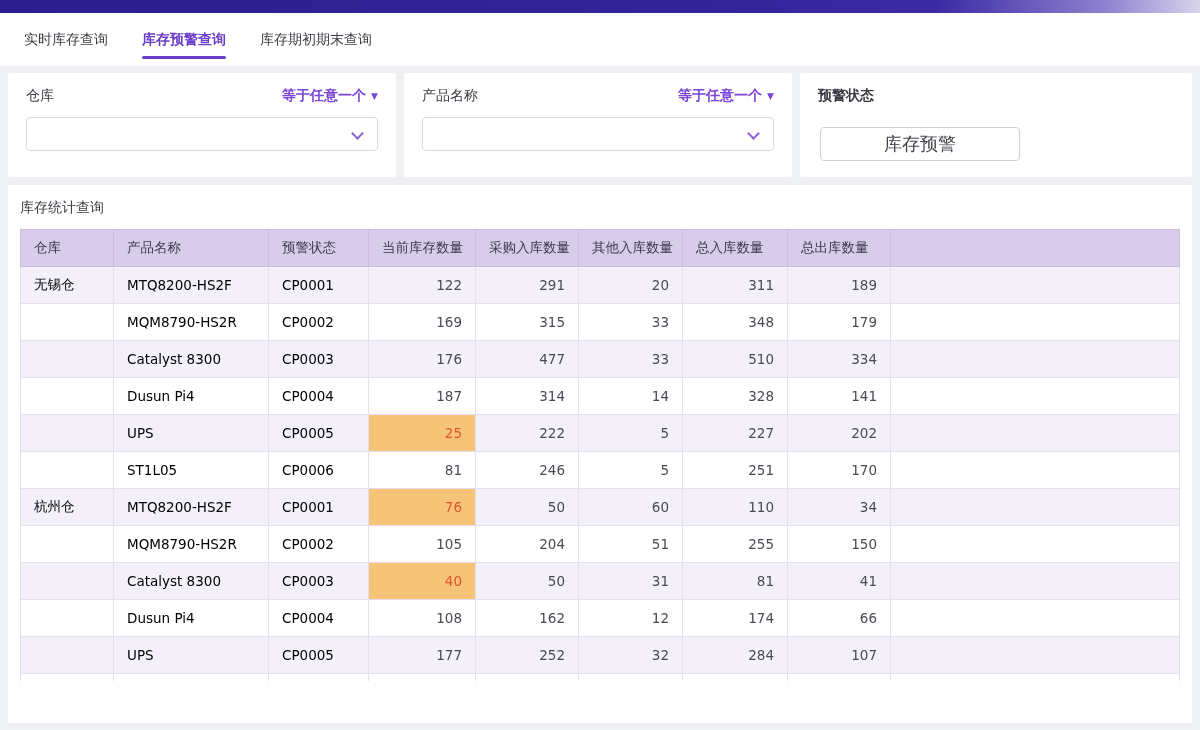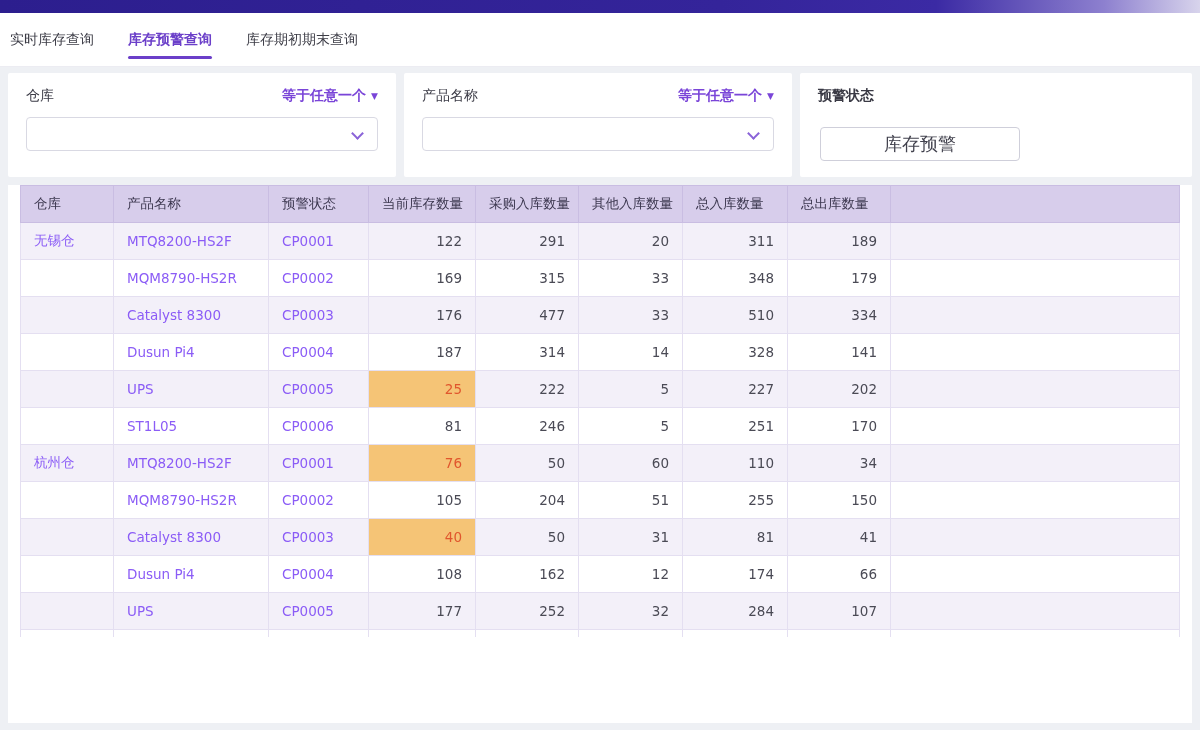--- a/index.html
+++ b/index.html
@@ -7,21 +7,21 @@
   body {
     font-family: "DejaVu Sans", "Liberation Sans", sans-serif;
     background:#eef0f4; font-size:14px; color:#42424e;
   }
   .topbar {
     height:13px;
     background:linear-gradient(90deg,#2c1e8e 0%,#34249a 60%,#3b2aa4 78%,#8d80cf 92%,#d8d4ec 100%);
   }
   .tabbar {
     background:#fff; display:flex; align-items:stretch; height:54px;
-    padding:0 10px; gap:34px; border-bottom:1px solid #ececf2;
+    padding:0 24px; gap:34px; border-bottom:1px solid #ececf2;
   }
   .tab { display:flex; align-items:center; color:#3c3c46; cursor:pointer; position:relative; white-space:nowrap; }
   .tab.active { color:#6b3fc9; font-weight:bold; }
   .tab.active::after {
     content:""; position:absolute; left:0; right:0; bottom:7px; height:3px;
     border-radius:2px; background:#6b3fc9;
   }
   .filters { display:flex; gap:8px; padding:6px 8px 0 8px; }
   .filter-card { background:#fff; border-radius:2px; padding:14px 18px 16px 18px; }
   .filter-card.w-fixed { width:388px; }
@@ -49,21 +49,21 @@
   .section-title { padding:14px 12px 12px 12px; color:#3a3a45; }
   .table-wrap { margin:0 12px; max-height:452px; overflow:hidden; }
   table { border-collapse:collapse; width:100%; table-layout:fixed; font-size:13.5px; }
   th,td { border:1px solid #e4dff1; height:37px; padding:0 13px; overflow:hidden; white-space:nowrap; }
   thead th {
     background:#d7cdeb; color:#3d3850; font-weight:normal;
     text-align:left; border-color:#c9bde2;
   }
   tbody tr.even { background:#f3f0f9; }
   tbody tr.odd  { background:#ffffff; }
-  td.txt { text-align:left; color:#8b5cf6; }
+  td.txt { text-align:left; color:#000000; }
   td.num { text-align:right; color:#4a4a55; }
   td.alert { background:#f5c476; color:#e0562d; }
 </style>
 </head>
 <body>
 
 <div class="topbar"></div>
 
 <div class="tabbar">
   <div class="tab">实时库存查询</div>
@@ -102,20 +102,21 @@
   <div class="filter-card w-flex">
     <div class="filter-head">
       <span class="filter-label bold">预警状态</span>
     </div>
     <button class="alert-btn">库存预警</button>
   </div>
 
 </div>
 
 <div class="panel">
+  <div class="section-title">库存统计查询</div>
 
   <div class="table-wrap">
     <table>
       <colgroup>
         <col style="width:93px">
           <col style="width:155px">
           <col style="width:100px">
         <col style="width:107px">
           <col style="width:103px">
           <col style="width:104px">

